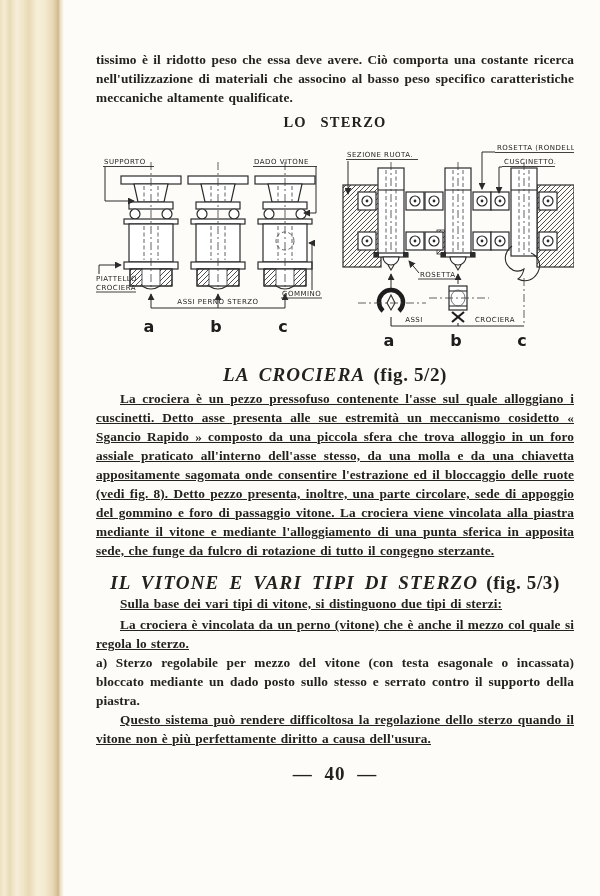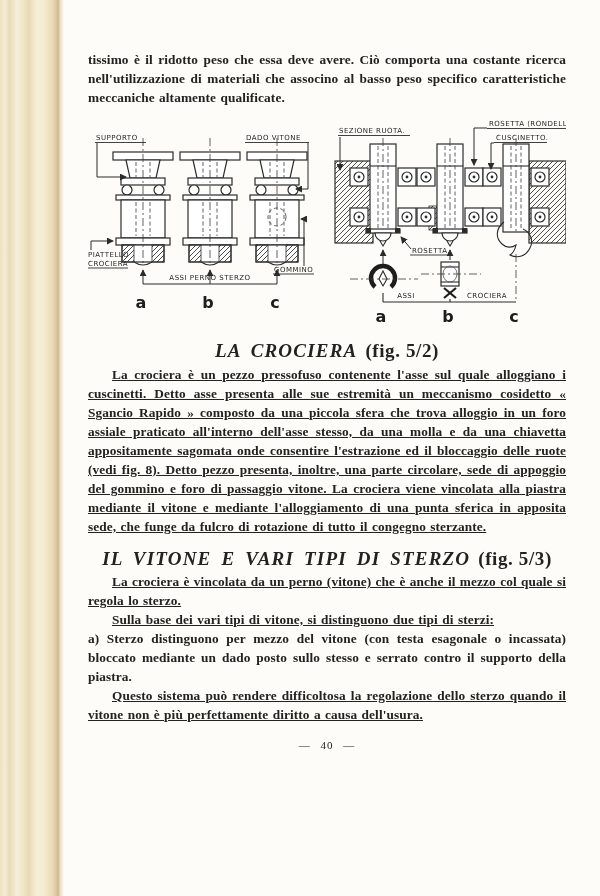--- a/index.html
+++ b/index.html
@@ -3,33 +3,33 @@
 <meta charset="utf-8">
 <style>
   html,body{margin:0;padding:0;background:#888;}
   .page{position:relative;width:600px;height:896px;background:#fdfcf8;overflow:hidden;
         font-family:"Liberation Serif",serif;color:#242220;}
   .gutter{position:absolute;left:0;top:0;bottom:0;width:64px;
     background:linear-gradient(90deg,
       #eee0c2 0%,#f6ecd2 7%,#e9dbb8 15%,#f7eed8 26%,#f2e6c8 36%,#e9dab6 45%,
       #f7efd9 58%,#f4ead0 70%,#ead9b6 82%,#d9c7a0 88%,#cdb98f 91%,#e9ddc3 94%,
       rgba(255,255,255,0) 100%);}
-  .content{position:absolute;left:88px;top:0;width:478px;}
+  .content{position:absolute;left:96px;top:0;width:478px;}
   .content p{margin:0;font-size:13.3px;line-height:19px;font-weight:700;
     text-align:justify;letter-spacing:.1px;word-spacing:.07em;}
   .cont{padding-top:50px;}
   .ind{text-indent:24px;text-decoration:underline;}
   .h-center{text-align:center;font-weight:700;font-size:14.5px;margin-top:7px;
     letter-spacing:1.2px;word-spacing:9px;}
   .sec-h{text-align:center;font-weight:700;font-size:19px;letter-spacing:.6px;}
   .sec-h .it{font-style:italic;letter-spacing:1.2px;word-spacing:4px;}
   .sec-h .fr{font-style:normal;margin-left:8px;}
   .mt5{margin-top:5px;} .mt10{margin-top:10px;} .mt22{margin-top:12px;} .mt12{margin-top:12px;}
   .fig{display:block;margin-top:9px;}
-  .footer{margin-top:15px;text-align:center;font-weight:400;font-size:11px;
+  .footer{margin-top:15px;text-align:center;font-weight:700;font-size:19px;
     letter-spacing:1px;word-spacing:6px;}
   
   .o{fill:#fff;stroke:#2b2b2b;stroke-width:1.2;}
   .s{fill:none;stroke:#2b2b2b;stroke-width:1.1;}
   .dsh{fill:none;stroke:#3a3a3a;stroke-width:.8;stroke-dasharray:4 2.5;}
   .cl{fill:none;stroke:#3a3a3a;stroke-width:.8;stroke-dasharray:8 3 2 3;}
   .ld{fill:none;stroke:#2b2b2b;stroke-width:1;marker-end:url(#arr);}
   .bk{fill:none;stroke:#2b2b2b;stroke-width:1.1;}
   .ul{stroke:#2b2b2b;stroke-width:.9;}
   .fl{font-family:"DejaVu Sans",sans-serif;font-size:7px;letter-spacing:.5px;fill:#242424;}
@@ -38,20 +38,21 @@
 </head>
 <body>
 
 <div class="page">
   <div class="gutter"></div>
 
   <div class="content">
 
     <p class="cont">tissimo è il ridotto peso che essa deve avere. Ciò comporta una costante ricerca nell'utilizzazione di materiali che associno al basso peso specifico caratteristiche meccaniche altamente qualificate.</p>
 
+    <div class="h-center">LO STERZO</div>
 
 
     <svg class="fig" viewBox="0 0 478 214" width="478" height="214" xmlns="http://www.w3.org/2000/svg">
       <defs>
         <pattern id="hx" patternUnits="userSpaceOnUse" width="5" height="5">
           <path d="M0,5 L5,0" stroke="#3a3a3a" stroke-width="0.9"></path>
         </pattern>
         <marker id="arr" viewBox="0 0 8 8" refX="7" refY="4" markerWidth="7" markerHeight="7" orient="auto-start-reverse">
           <path d="M0,0 L8,4 L0,8 Z" fill="#2b2b2b"></path>
         </marker>
@@ -187,20 +188,20 @@
     </svg>
 
     <div class="sec-h mt10">
       <span class="it">LA CROCIERA</span><span class="fr">(fig. 5/2)</span>
     </div>
     <p class="ind" style="margin-top:3px">La crociera è un pezzo pressofuso contenente l'asse sul quale alloggiano i cuscinetti. Detto asse presenta alle sue estremità un meccanismo cosidetto « Sgancio Rapido » composto da una piccola sfera che trova alloggio in un foro assiale praticato all'interno dell'asse stesso, da una molla e da una chiavetta appositamente sagomata onde consentire l'estrazione ed il bloccaggio delle ruote (vedi fig. 8). Detto pezzo presenta, inoltre, una parte circolare, sede di appoggio del gommino e foro di passaggio vitone. La crociera viene vincolata alla piastra mediante il vitone e mediante l'alloggiamento di una punta sferica in apposita sede, che funge da fulcro di rotazione di tutto il congegno sterzante.</p>
 
     <div class="sec-h mt22">
       <span class="it">IL VITONE E VARI TIPI DI STERZO</span><span class="fr">(fig. 5/3)</span>
     </div>
+    <p class="ind mt5">Sulla base dei vari tipi di vitone, si distinguono due tipi di sterzi:</p>
     <p class="ind" style="margin-top:2px">La crociera è vincolata da un perno (vitone) che è anche il mezzo col quale si regola lo sterzo.</p>
-    <p class="ind mt5">Sulla base dei vari tipi di vitone, si distinguono due tipi di sterzi:</p>
-    <p>a) Sterzo distinguono per mezzo del vitone (con testa esagonale o incassata) bloccato mediante un dado posto sullo stesso e serrato contro il supporto della piastra.</p>
+    <p>a) Sterzo regolabile per mezzo del vitone (con testa esagonale o incassata) bloccato mediante un dado posto sullo stesso e serrato contro il supporto della piastra.</p>
     <p class="ind mt12">Questo sistema può rendere difficoltosa la regolazione dello sterzo quando il vitone non è più perfettamente diritto a causa dell'usura.</p>
 
     <div class="footer">— 40 —</div>
   </div>
 </div>
 
 </body></html>

